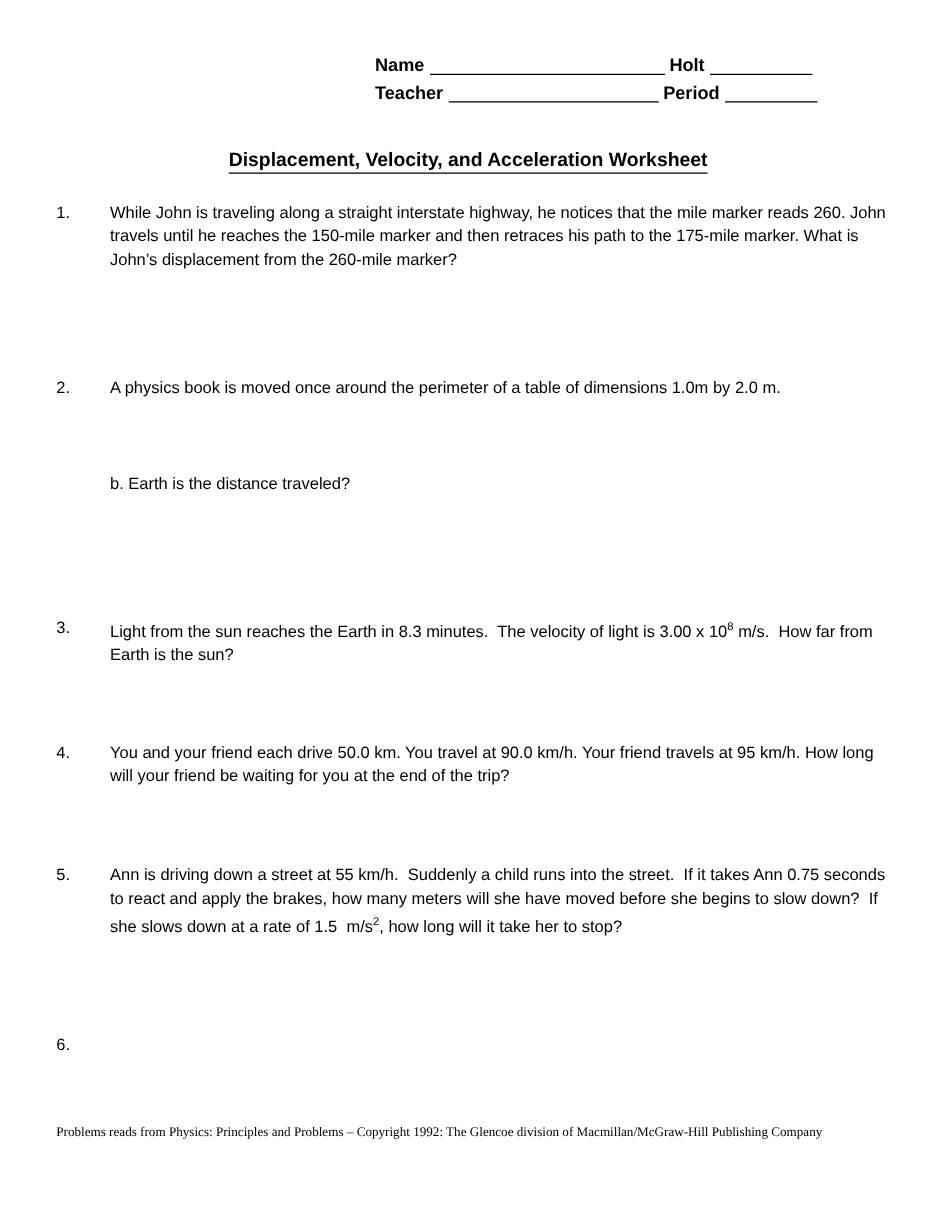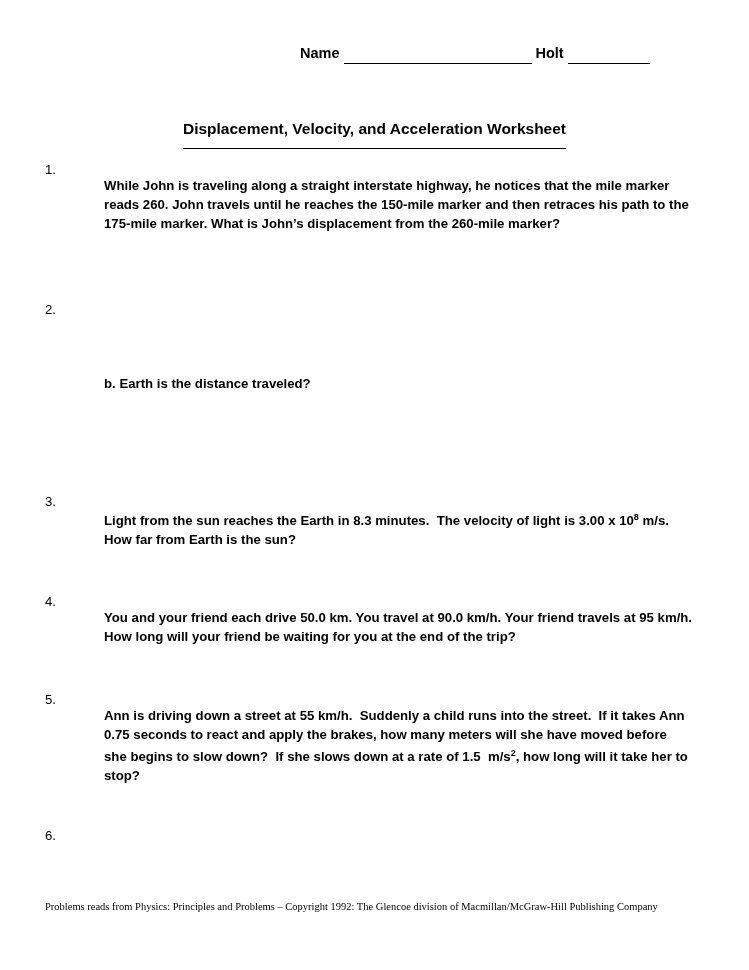--- a/index.html
+++ b/index.html
@@ -28,21 +28,21 @@
     position: absolute;
     top: 42px;
     left: 300px;
     width: 420px;
     font-size: 14.5px;
     font-weight: bold;
     line-height: 22px;
   }
   .header-row {
     display: flex;
-    align-items: flex-end;
+    align-items: center;
     white-space: nowrap;
   }
   .header-label {
     font-weight: bold;
   }
   .rule {
     display: inline-block;
     border-bottom: 1.4px solid #000;
     height: 13px;
     margin: 0 4px;
@@ -57,21 +57,21 @@
     position: absolute;
     top: 120px;
     left: 0;
     width: 749px;
     text-align: center;
     font-size: 15.5px;
     font-weight: bold;
   }
   .doc-title span {
     border-bottom: 1.6px solid #000;
-    padding-bottom: 11px;
+    padding-bottom: 1px;
   }
 
   
   .problems {
     position: absolute;
     top: 160px;
     left: 0;
     width: 749px;
   }
   .problem {
@@ -81,22 +81,21 @@
     font-size: 13.2px;
     line-height: 19px;
   }
   .problem-num {
     position: absolute;
     left: 45px;
     top: 0;
     font-size: 13.2px;
   }
   .problem-body p {
-    margin: 16px;
-    font-weight: bold;
+    margin: 0;
   }
   .sub-gap { height: 58px; }
   sup { font-size: 9px; vertical-align: super; }
 
   
   .footer {
     position: absolute;
     left: 45px;
     top: 900px;
     width: 660px;
@@ -110,38 +109,45 @@
 
 <div class="page">
 
   <div class="header-block">
     <div class="header-row">
       <span class="header-label">Name</span>
       <span class="rule rule-name"></span>
       <span class="header-label">Holt</span>
       <span class="rule rule-date"></span>
     </div>
+    <div class="header-row">
+      <span class="header-label">Teacher</span>
+      <span class="rule rule-teacher"></span>
+      <span class="header-label">Period</span>
+      <span class="rule rule-period"></span>
+    </div>
   </div>
 
   <div class="doc-title">
     <span>Displacement, Velocity, and Acceleration Worksheet</span>
   </div>
 
   <div class="problems">
 
     <div class="problem" style="position:absolute; top:0px;">
       <div class="problem-num">1.</div>
       <div class="problem-body">
         <p>While John is traveling along a straight interstate highway, he notices that the mile marker reads 260.  John travels until he reaches the 150-mile marker and then retraces his path to the 175-mile marker.  What is John’s displacement from the 260-mile marker?</p>
       </div>
     </div>
 
     <div class="problem" style="position:absolute; top:140px;">
       <div class="problem-num">2.</div>
       <div class="problem-body">
+        <p>A physics book is moved once around the perimeter of a table of dimensions 1.0m by 2.0 m.</p>
         <div class="sub-gap"></div>
         <p>b. Earth is the distance traveled?</p>
       </div>
     </div>
 
     <div class="problem" style="position:absolute; top:332px;">
       <div class="problem-num">3.</div>
       <div class="problem-body">
         <p>Light from the sun reaches the Earth in 8.3 minutes.&nbsp; The velocity of light is 3.00 x 10<sup>8</sup> m/s.&nbsp; How far from Earth is the sun?</p>
       </div>

